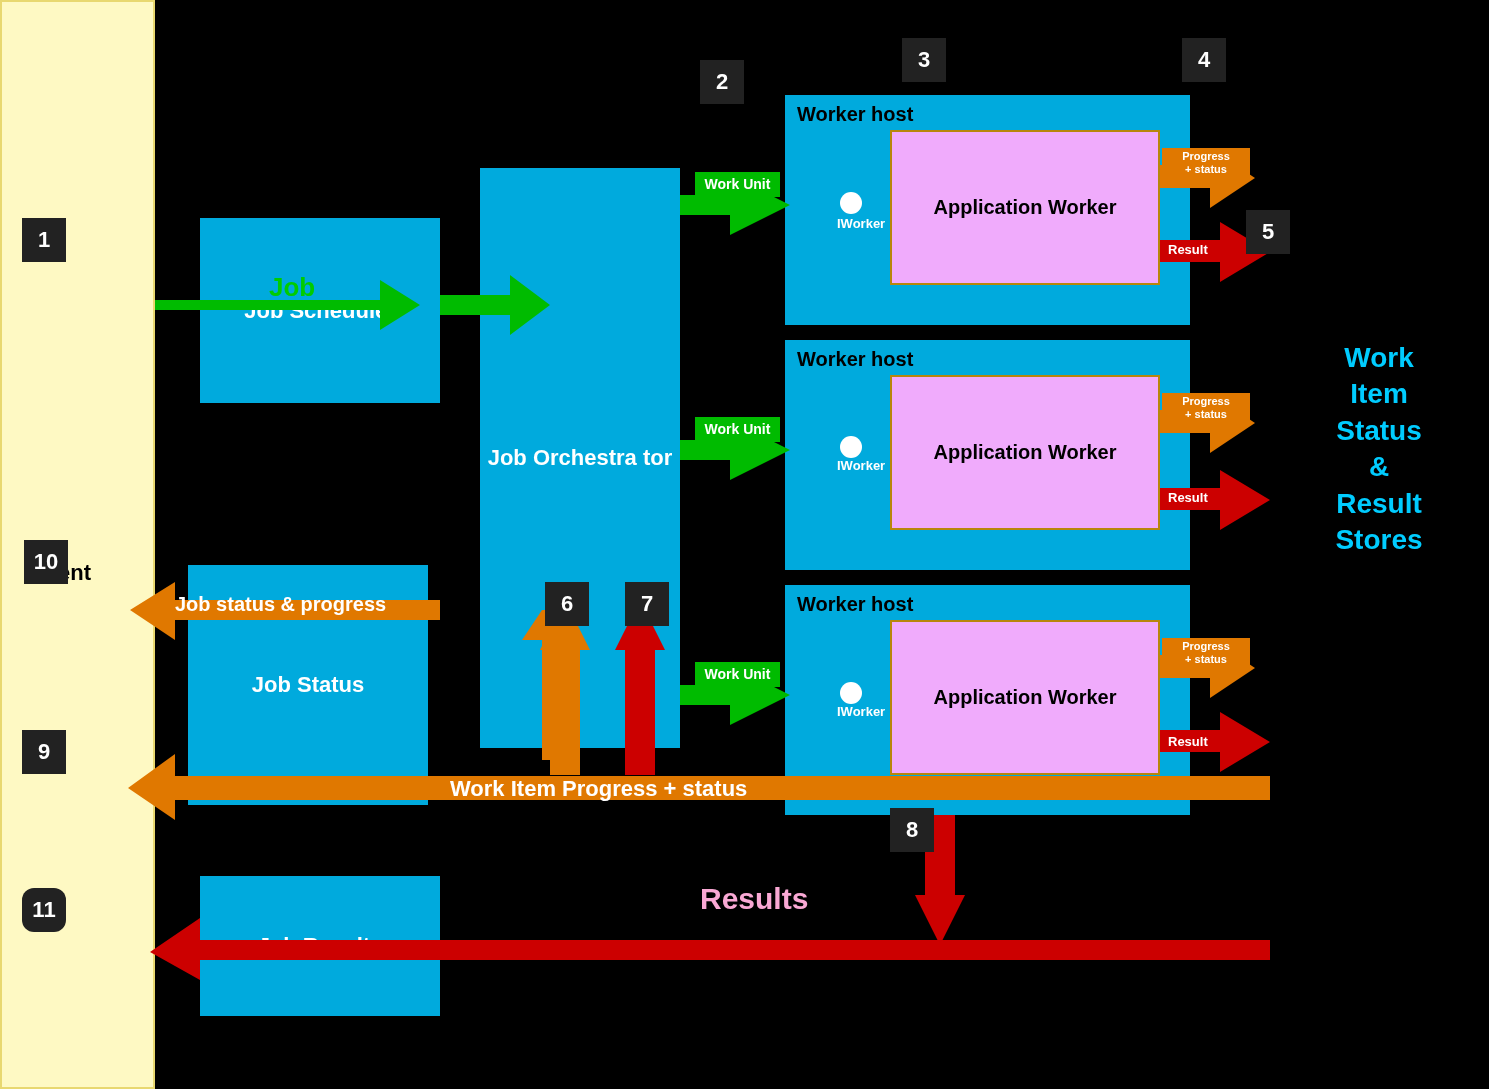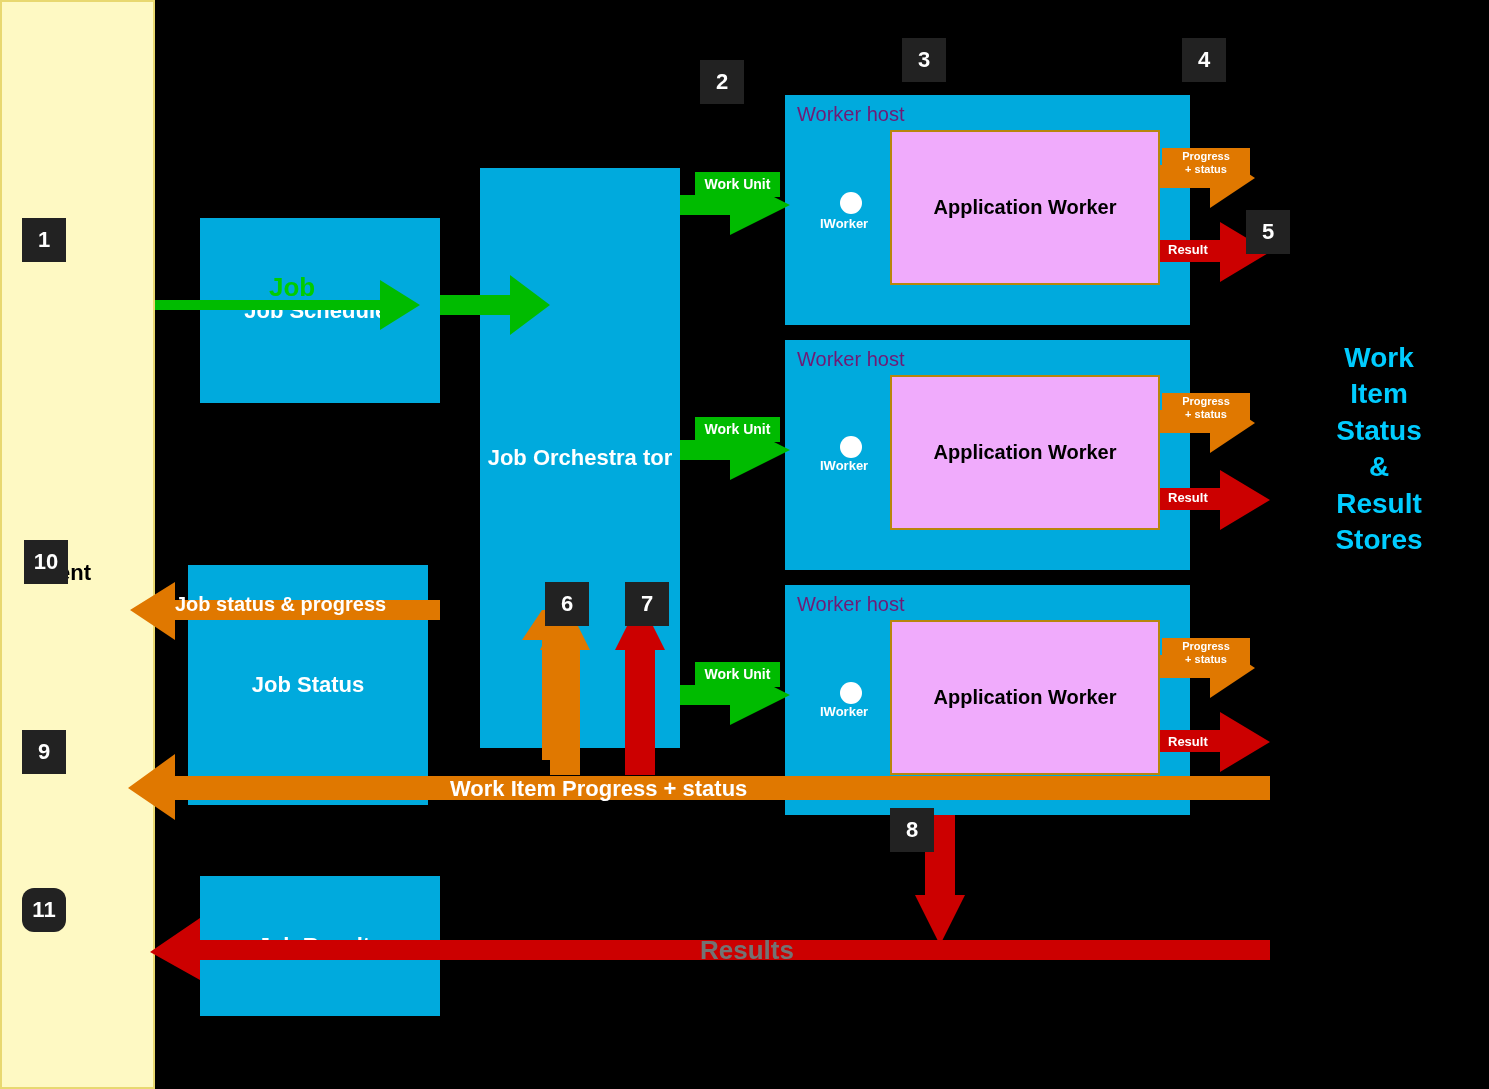--- a/index.html
+++ b/index.html
@@ -60,23 +60,23 @@
 
     
     .worker-host {
       position: absolute;
       background: #00aadd;
       z-index: 4;
     }
 
     .worker-host-label {
       position: absolute;
-      color: #701a75;
+      color: #000000;
       font-size: 20px;
-      font-weight: normal;
+      font-weight: bold;
       top: 8px;
       left: 12px;
     }
 
     
     .app-worker-box {
       position: absolute;
       background: #f0abfc;
       border: 2px solid #b8860b;
       display: flex;
@@ -97,20 +97,21 @@
       background: #fff;
       border-radius: 50%;
       z-index: 7;
     }
     .iworker-label {
       position: absolute;
       color: #fff;
       font-size: 13px;
       font-weight: bold;
       z-index: 8;
+      margin-left: 17px;
     }
 
     
     .progress-label {
       position: absolute;
       background: #e07800;
       color: #fff;
       font-size: 11px;
       font-weight: bold;
       padding: 2px 4px;
@@ -318,19 +319,19 @@
   <div class="progress-label" style="left:1162px;top:638px;width:88px;">Progress<br>+ status</div>
 
   <div class="result-label" style="left:1162px;top:240px;">Result</div>
   <div class="result-label" style="left:1162px;top:488px;">Result</div>
   <div class="result-label" style="left:1162px;top:732px;">Result</div>
 
   <div style="position:absolute;left:175px;top:593px;color:#fff;font-size:20px;font-weight:bold;z-index:15;">Job status &amp; progress</div>
 
   <div style="position:absolute;left:450px;top:776px;color:#fff;font-size:22px;font-weight:bold;z-index:15;">Work Item Progress + status</div>
 
-  <div style="position:absolute;left:700px;top:935px;color:#737373;font-size:26px;font-weight:bold;z-index:16;">Results</div>
+  <div style="position:absolute;left:700px;top:882px;color:#f9a8d4;font-size:30px;font-weight:bold;z-index:16;">Results</div>
 
   <div class="work-item-status" style="right:30px;top:340px;width:160px;">
     Work<br>Item<br>Status<br>&amp;<br>Result<br>Stores
   </div>
 
 </div>
 
 </body></html>

